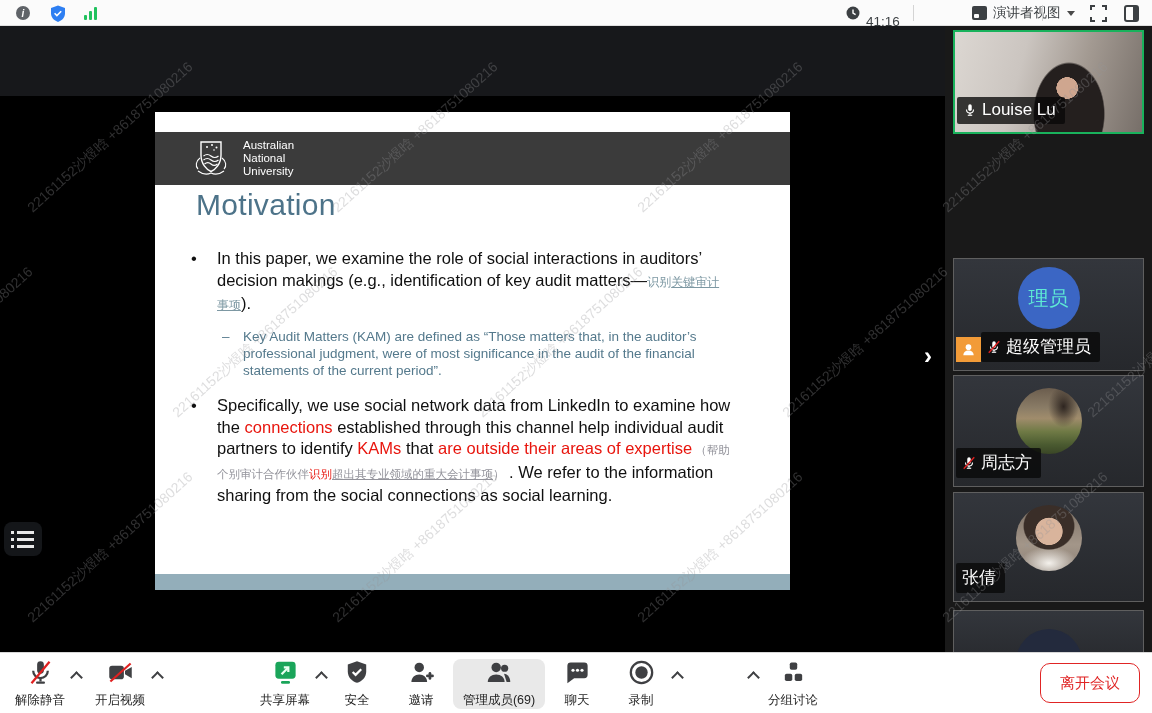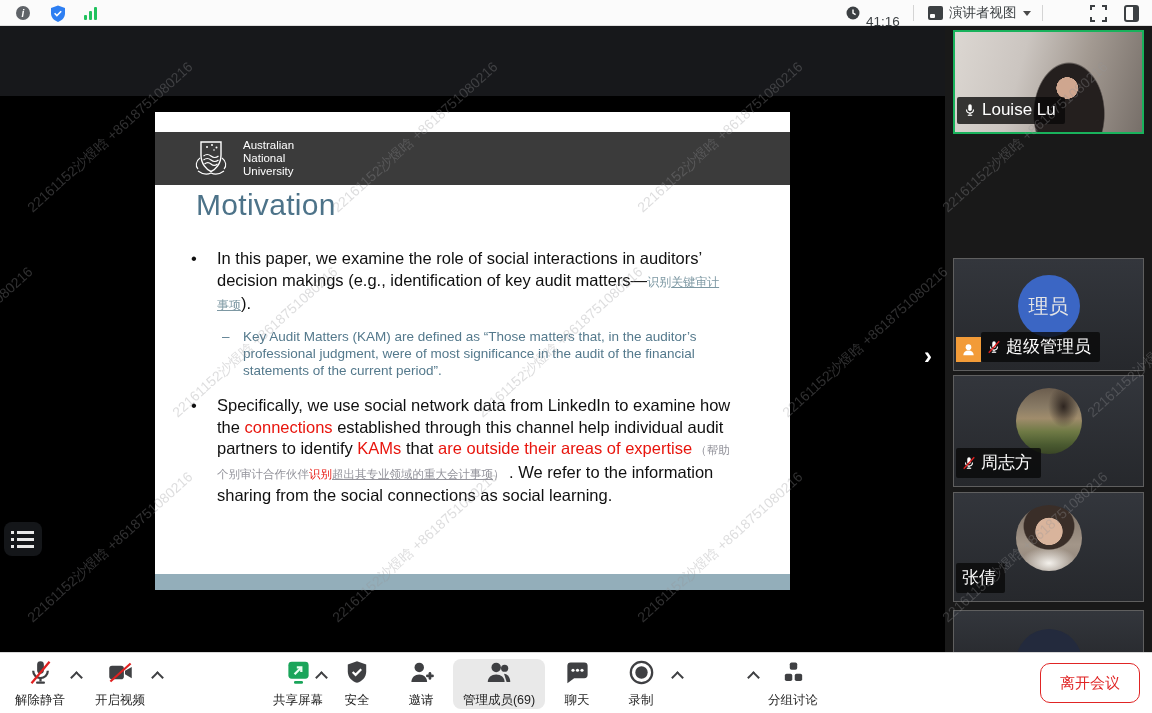--- a/index.html
+++ b/index.html
@@ -62,21 +62,21 @@
   .mic { width:14px; height:14px; flex:none; }
   .video-louise { position:absolute; inset:0;
     background:
       radial-gradient(circle 11px at 60% 56%, #cfa68f 0%, #cfa68f 97%, rgba(0,0,0,0) 100%),
       radial-gradient(ellipse 36px 52px at 61% 82%, #241f1e 0%, #241f1e 96%, rgba(0,0,0,0) 100%),
       linear-gradient(105deg,#dcd7d2 0%,#cbc5c0 35%,#a39a92 65%,#776f69 100%); }
   .av-mountain { width:66px; height:66px; top:14px;
     background:
       radial-gradient(ellipse 18px 8px at 32% 20%, #eef4fa 0%, rgba(255,255,255,0) 70%),
       linear-gradient(180deg,#5e9fd8 0%,#9cc4ea 32%,#b0a684 48%,#7d7a50 62%,#4e5c33 82%,#37441f 100%); }
-  .av-blue { width:62px; height:62px; top:16px; background:#3b66c4; color:#e5e5e5; font-size:20px;
+  .av-blue { width:62px; height:62px; top:8px; background:#3b66c4; color:#5eead4; font-size:20px;
     display:flex; align-items:center; justify-content:center;text-align:right; }
   .av-park { width:66px; height:66px; top:12px;
     background:
       radial-gradient(ellipse 22px 30px at 72% 28%, #2e2520 0%, rgba(0,0,0,0) 70%),
       linear-gradient(180deg,#6b5d4e 0%,#8a7c66 30%,#a08c6c 46%,#6f7a45 66%,#4a5a30 86%,#3a4626 100%); }
   .av-portrait { width:66px; height:66px; top:12px;
     background:
       radial-gradient(circle 14px at 50% 40%, #d9b49c 0%, #d9b49c 95%, rgba(0,0,0,0) 100%),
       radial-gradient(ellipse 26px 24px at 50% 32%, #3a2e28 0%, #3a2e28 95%, rgba(0,0,0,0) 100%),
       radial-gradient(ellipse 32px 18px at 50% 88%, #f4f1ec 0%, rgba(0,0,0,0) 90%),
@@ -128,21 +128,21 @@
     <div class="tb-item" style="left:846px;">
       <svg width="14" height="14" viewBox="0 0 14 14">
         <circle cx="7" cy="7" r="6.5" fill="#3c4043"></circle>
         <path d="M7 3.4V7l2.6 1.6" stroke="#fff" stroke-width="1.4" fill="none"></path>
       </svg>
     </div>
     <div class="tb-item" style="left:866px;margin-top:8px;">
       <span class="t-text">41:16</span>
     </div>
     <div class="sep" style="left:913px;"></div>
-    <div class="tb-item" style="left:928px;">
+    <div class="tb-item" style="left:972px;">
       <svg width="15" height="14" viewBox="0 0 15 14">
         <rect x="0" y="0" width="15" height="14" rx="2" fill="#3c4043"></rect>
         <rect x="2" y="8" width="5" height="4" rx="1" fill="#fbfbfb"></rect>
       </svg>
       <span class="t-text" style="margin-left:6px">演讲者视图</span>
       <span class="caret-down"></span>
     </div>
     <div class="sep" style="left:1042px;"></div>
     <div class="tb-item" style="left:1090px;">
       <svg width="17" height="17" viewBox="0 0 17 17" fill="none" stroke="#3c4043" stroke-width="2">
@@ -310,21 +310,21 @@
     <div class="tbtn" style="left:120px;">
       <svg width="27" height="27" viewBox="0 0 24 24" fill="#3f4043">
         <rect x="2" y="6" width="13" height="12" rx="2.5"></rect>
         <path d="M16 10.5L22 7v10l-6-3.5z"></path>
         <line x1="3" y1="20" x2="21" y2="4" stroke="#e02020" stroke-width="2"></line>
       </svg>
       <div class="lab">开启视频</div>
     </div>
     <div class="tb-caret" style="left:153px;"></div>
 
-    <div class="tbtn" style="left:298px;">
+    <div class="tbtn" style="left:285px;">
       <svg width="27" height="27" viewBox="0 0 24 24">
         <rect x="3" y="2.5" width="18" height="15" rx="3" fill="#1aa55a"></rect>
         <path d="M8.5 13.5L14 8" stroke="#eafff2" stroke-width="2"></path>
         <path d="M10.5 7.5h4v4" stroke="#eafff2" stroke-width="2" fill="none"></path>
         <rect x="8" y="19.5" width="8" height="2.5" rx="1.2" fill="#1aa55a"></rect>
       </svg>
       <div class="lab">共享屏幕</div>
     </div>
     <div class="tb-caret" style="left:317px;"></div>
 

